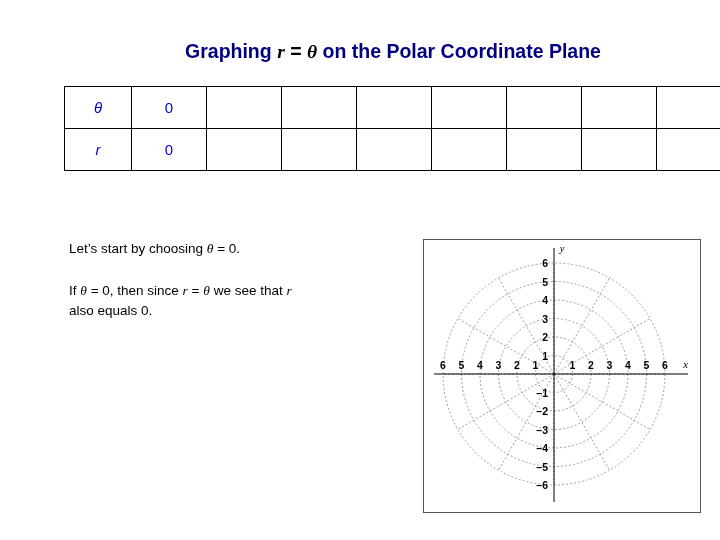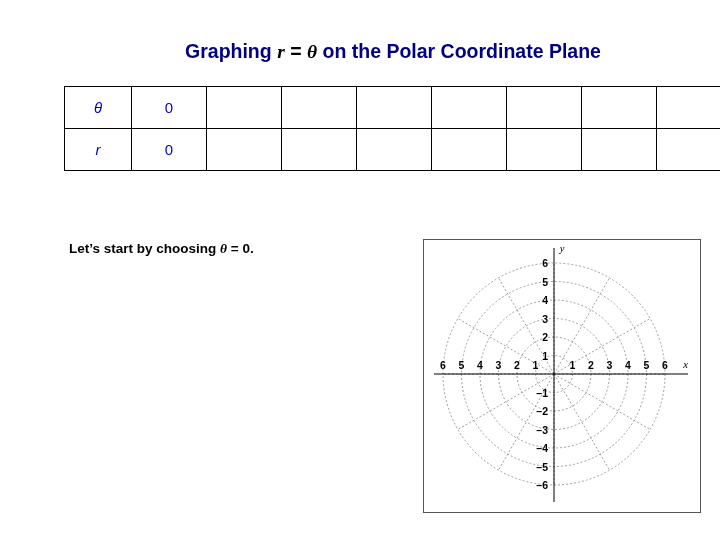--- a/index.html
+++ b/index.html
@@ -75,21 +75,21 @@
     position: absolute;
     font-size: 13.5px;
     color: #000000;
     font-family: "Liberation Sans", sans-serif;
     line-height: 1.45;
   }
   .para .ital {
     font-family: "Liberation Serif", serif;
     font-style: italic;
   }
-  #para1 { left: 36px; top: 239px; width: 330px; font-weight: bold; }
+  #para1 { left: 36px; top: 239px; width: 330px; }
   #para2 { left: 36px; top: 281px; width: 330px; }
 
   
   .graph-box {
     position: absolute;
     left: 390px;
     top: 239px;
     width: 276px;
     height: 272px;
     border: 1px solid #555555;
@@ -133,20 +133,24 @@
       <td class="val"></td>
       <td class="val"></td>
     </tr>
   </tbody>
     </table>
 
   <div class="para" id="para1">
     <span>Let’s start by choosing </span><span class="ital">θ</span><span> = 0.</span>
   </div>
 
+  <div class="para" id="para2">
+    <span>If </span><span class="ital">θ</span><span> = 0, then since </span><span class="ital">r</span><span> = </span><span class="ital">θ</span><span> we see that </span><span class="ital">r</span><br>
+    <span>also equals 0.</span>
+  </div>
 
   <div class="graph-box">
     <svg id="polar-svg" width="274" height="270" viewBox="0 0 274 270">
         <circle cx="130" cy="134" r="18.5" fill="none" stroke="#888888" stroke-width="0.8" stroke-dasharray="2,2"></circle>
         <circle cx="130" cy="134" r="37" fill="none" stroke="#888888" stroke-width="0.8" stroke-dasharray="2,2"></circle>
         <circle cx="130" cy="134" r="55.5" fill="none" stroke="#888888" stroke-width="0.8" stroke-dasharray="2,2"></circle>
         <circle cx="130" cy="134" r="74" fill="none" stroke="#888888" stroke-width="0.8" stroke-dasharray="2,2"></circle>
         <circle cx="130" cy="134" r="92.5" fill="none" stroke="#888888" stroke-width="0.8" stroke-dasharray="2,2"></circle>
         <circle cx="130" cy="134" r="111" fill="none" stroke="#888888" stroke-width="0.8" stroke-dasharray="2,2"></circle>
         <line x1="130" y1="134" x2="241" y2="134" stroke="#888888" stroke-width="0.8" stroke-dasharray="2,2"></line>

